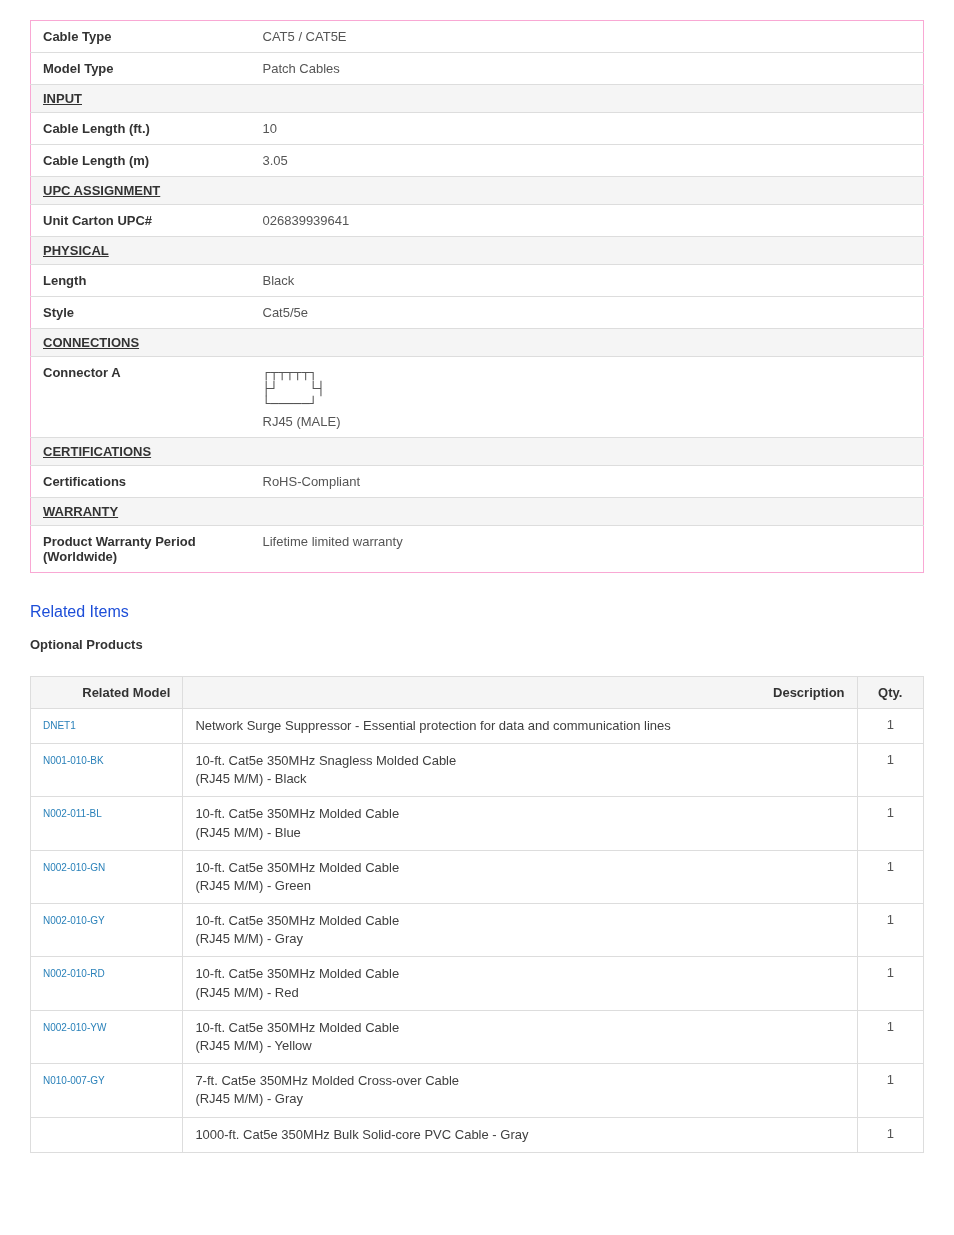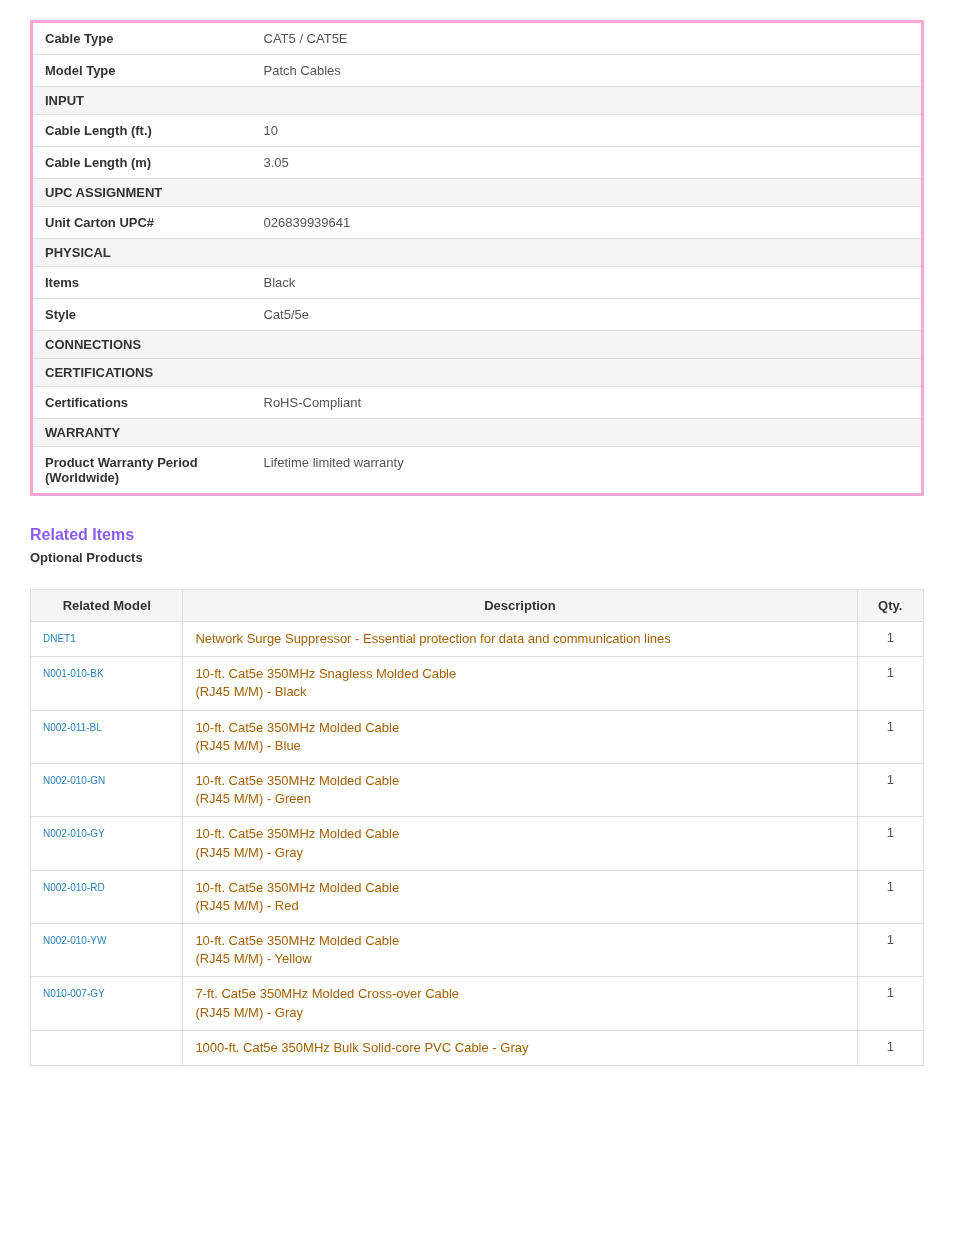--- a/index.html
+++ b/index.html
@@ -8,69 +8,70 @@
       font-size: 13px;
       background: #fff;
       color: #333;
       padding: 20px 30px;
     }
 
     
     .specs-table {
       width: 100%;
       border-collapse: collapse;
-      border: 3px solid #f9a8d4;
+      border: 1px solid #f9a8d4;
       margin-bottom: 30px;
     }
     .specs-table td {
       padding: 8px 12px;
       border-bottom: 1px solid #ddd;
       vertical-align: top;
     }
     .specs-table tr:last-child td {
       border-bottom: none;
     }
     .specs-table .label-col {
       width: 220px;
       font-weight: bold;
       color: #333;
     }
     .specs-table .section-header td {
       background: #f5f5f5;
       font-weight: bold;
       color: #333;
       padding: 6px 12px;
+      text-decoration: underline;
     }
     .specs-table .value-col {
       color: #555;
     }
 
     
     .related-items-title {
-      color: #8b5cf6;
+      color: #1d4ed8;
       font-size: 16px;
-      font-weight: bold;
-      margin-bottom: 6px;
+      font-weight: normal;
+      margin-bottom: 16px;
     }
     .optional-products-label {
       font-weight: bold;
       font-size: 13px;
       margin-bottom: 24px;
     }
     .related-table {
       width: 100%;
       border-collapse: collapse;
       border: 1px solid #ddd;
     }
     .related-table th {
       background: #f5f5f5;
       border-bottom: 1px solid #ddd;
       border-right: 1px solid #ddd;
       padding: 8px 12px;
-      text-align: center;
+      text-align: right;
       font-weight: bold;
       font-size: 13px;
     }
     .related-table th:last-child {
       border-right: none;
       text-align: center;
     }
     .related-table td {
       padding: 8px 12px;
       border-bottom: 1px solid #ddd;
@@ -83,21 +84,21 @@
     }
     .related-table tr:last-child td {
       border-bottom: none;
     }
     .model-link {
       color: #2980b9;
       text-decoration: none;
       font-size: 10px;
     }
     .description-text {
-      color: #a16207;
+      color: #404040;
       font-size: 13px;
       line-height: 1.4;
     }
     .qty-text {
       color: #555;
       font-size: 13px;
     }
   </style>
 </head>
 <body>
@@ -127,29 +128,37 @@
         <td colspan="2">UPC ASSIGNMENT</td>
       </tr>
       <tr>
         <td class="label-col">Unit Carton UPC#</td>
         <td class="value-col">026839939641</td>
       </tr>
       <tr class="section-header">
         <td colspan="2">PHYSICAL</td>
       </tr>
       <tr>
-        <td class="label-col">Items</td>
+        <td class="label-col">Length</td>
         <td class="value-col">Black</td>
       </tr>
       <tr>
         <td class="label-col">Style</td>
         <td class="value-col">Cat5/5e</td>
       </tr>
       <tr class="section-header">
         <td colspan="2">CONNECTIONS</td>
+      </tr>
+      <tr>
+        <td class="label-col">Connector A</td>
+        <td class="value-col"><span style="display:inline-block; font-family:monospace; font-size:13px; line-height:1.2; margin-bottom:2px;">
+      <span style="display:block; color:#555;">┌┬┬┬┬┬┐</span>
+      <span style="display:block; color:#555;">├┘&nbsp;&nbsp;&nbsp;&nbsp;└┤</span>
+      <span style="display:block; color:#555;">└─────┘</span>
+    </span><br>RJ45 (MALE)</td>
       </tr>
       <tr class="section-header">
         <td colspan="2">CERTIFICATIONS</td>
       </tr>
       <tr>
         <td class="label-col">Certifications</td>
         <td class="value-col">RoHS-Compliant</td>
       </tr>
       <tr class="section-header">
         <td colspan="2">WARRANTY</td>

